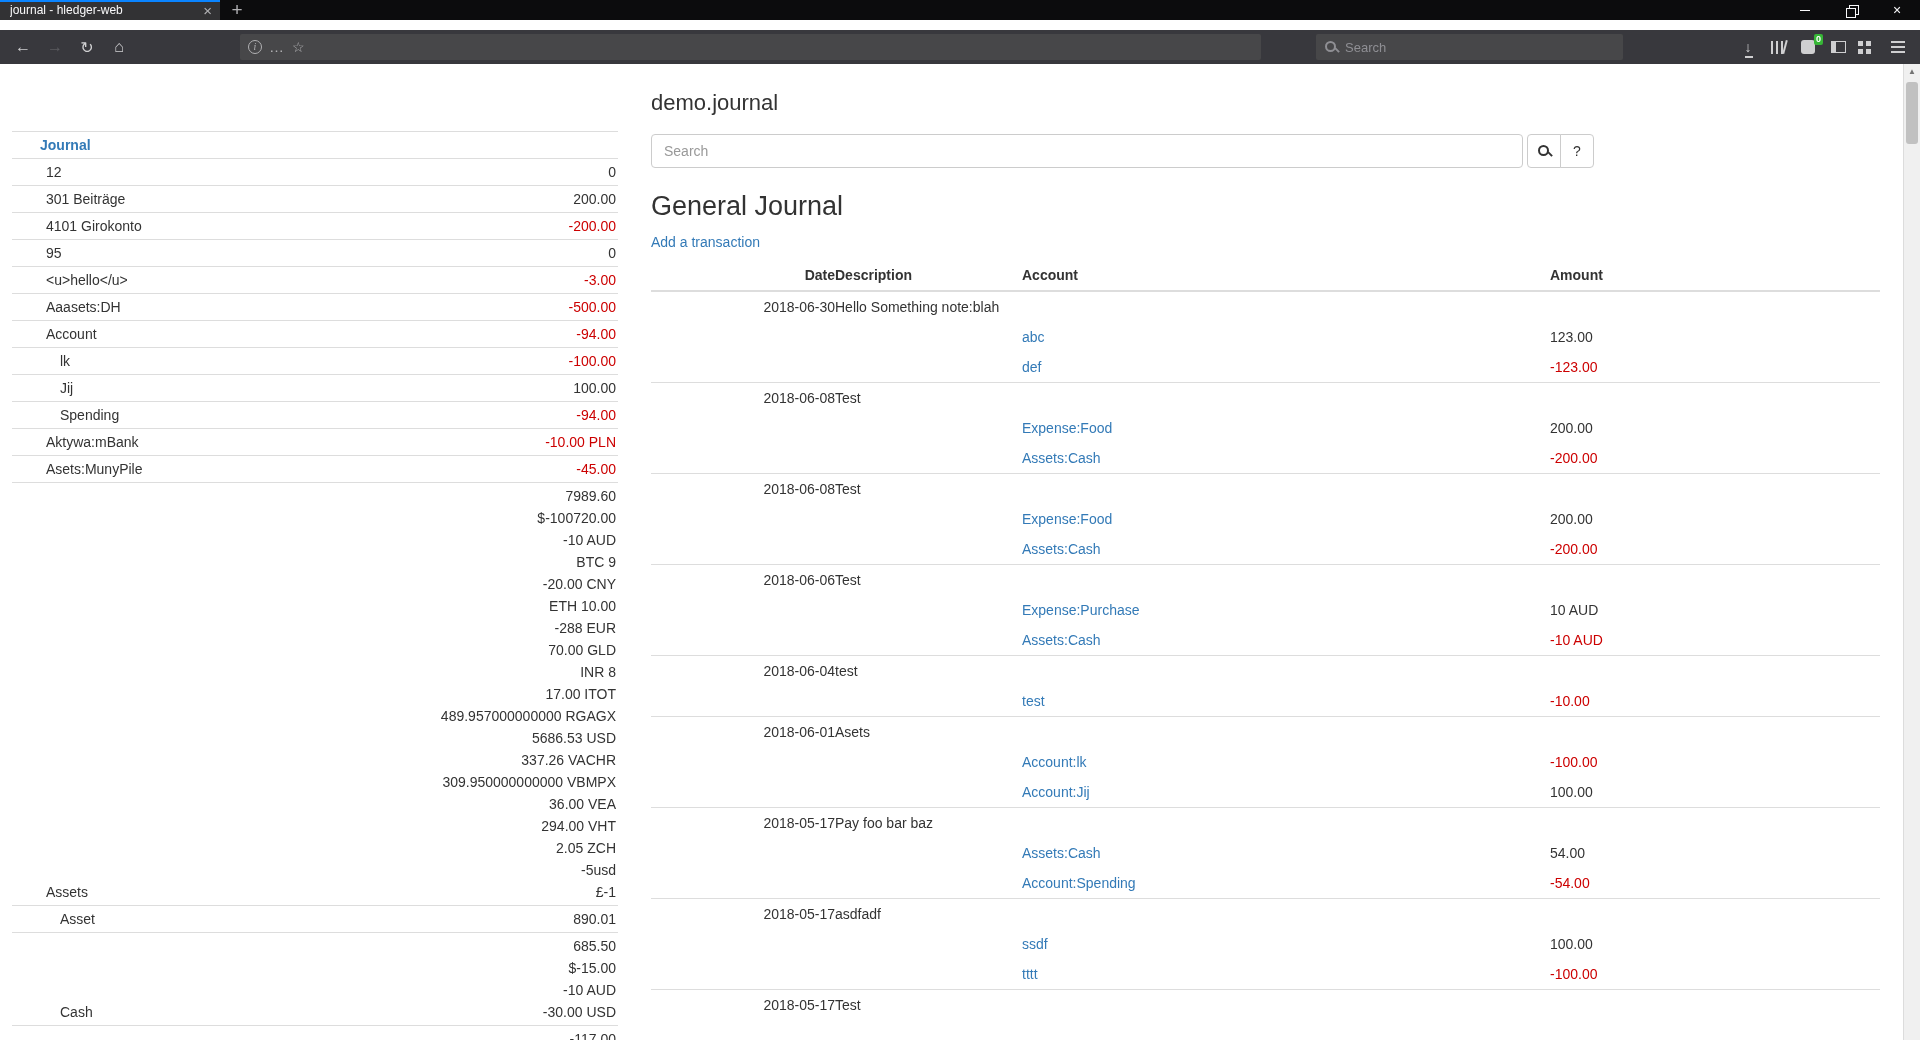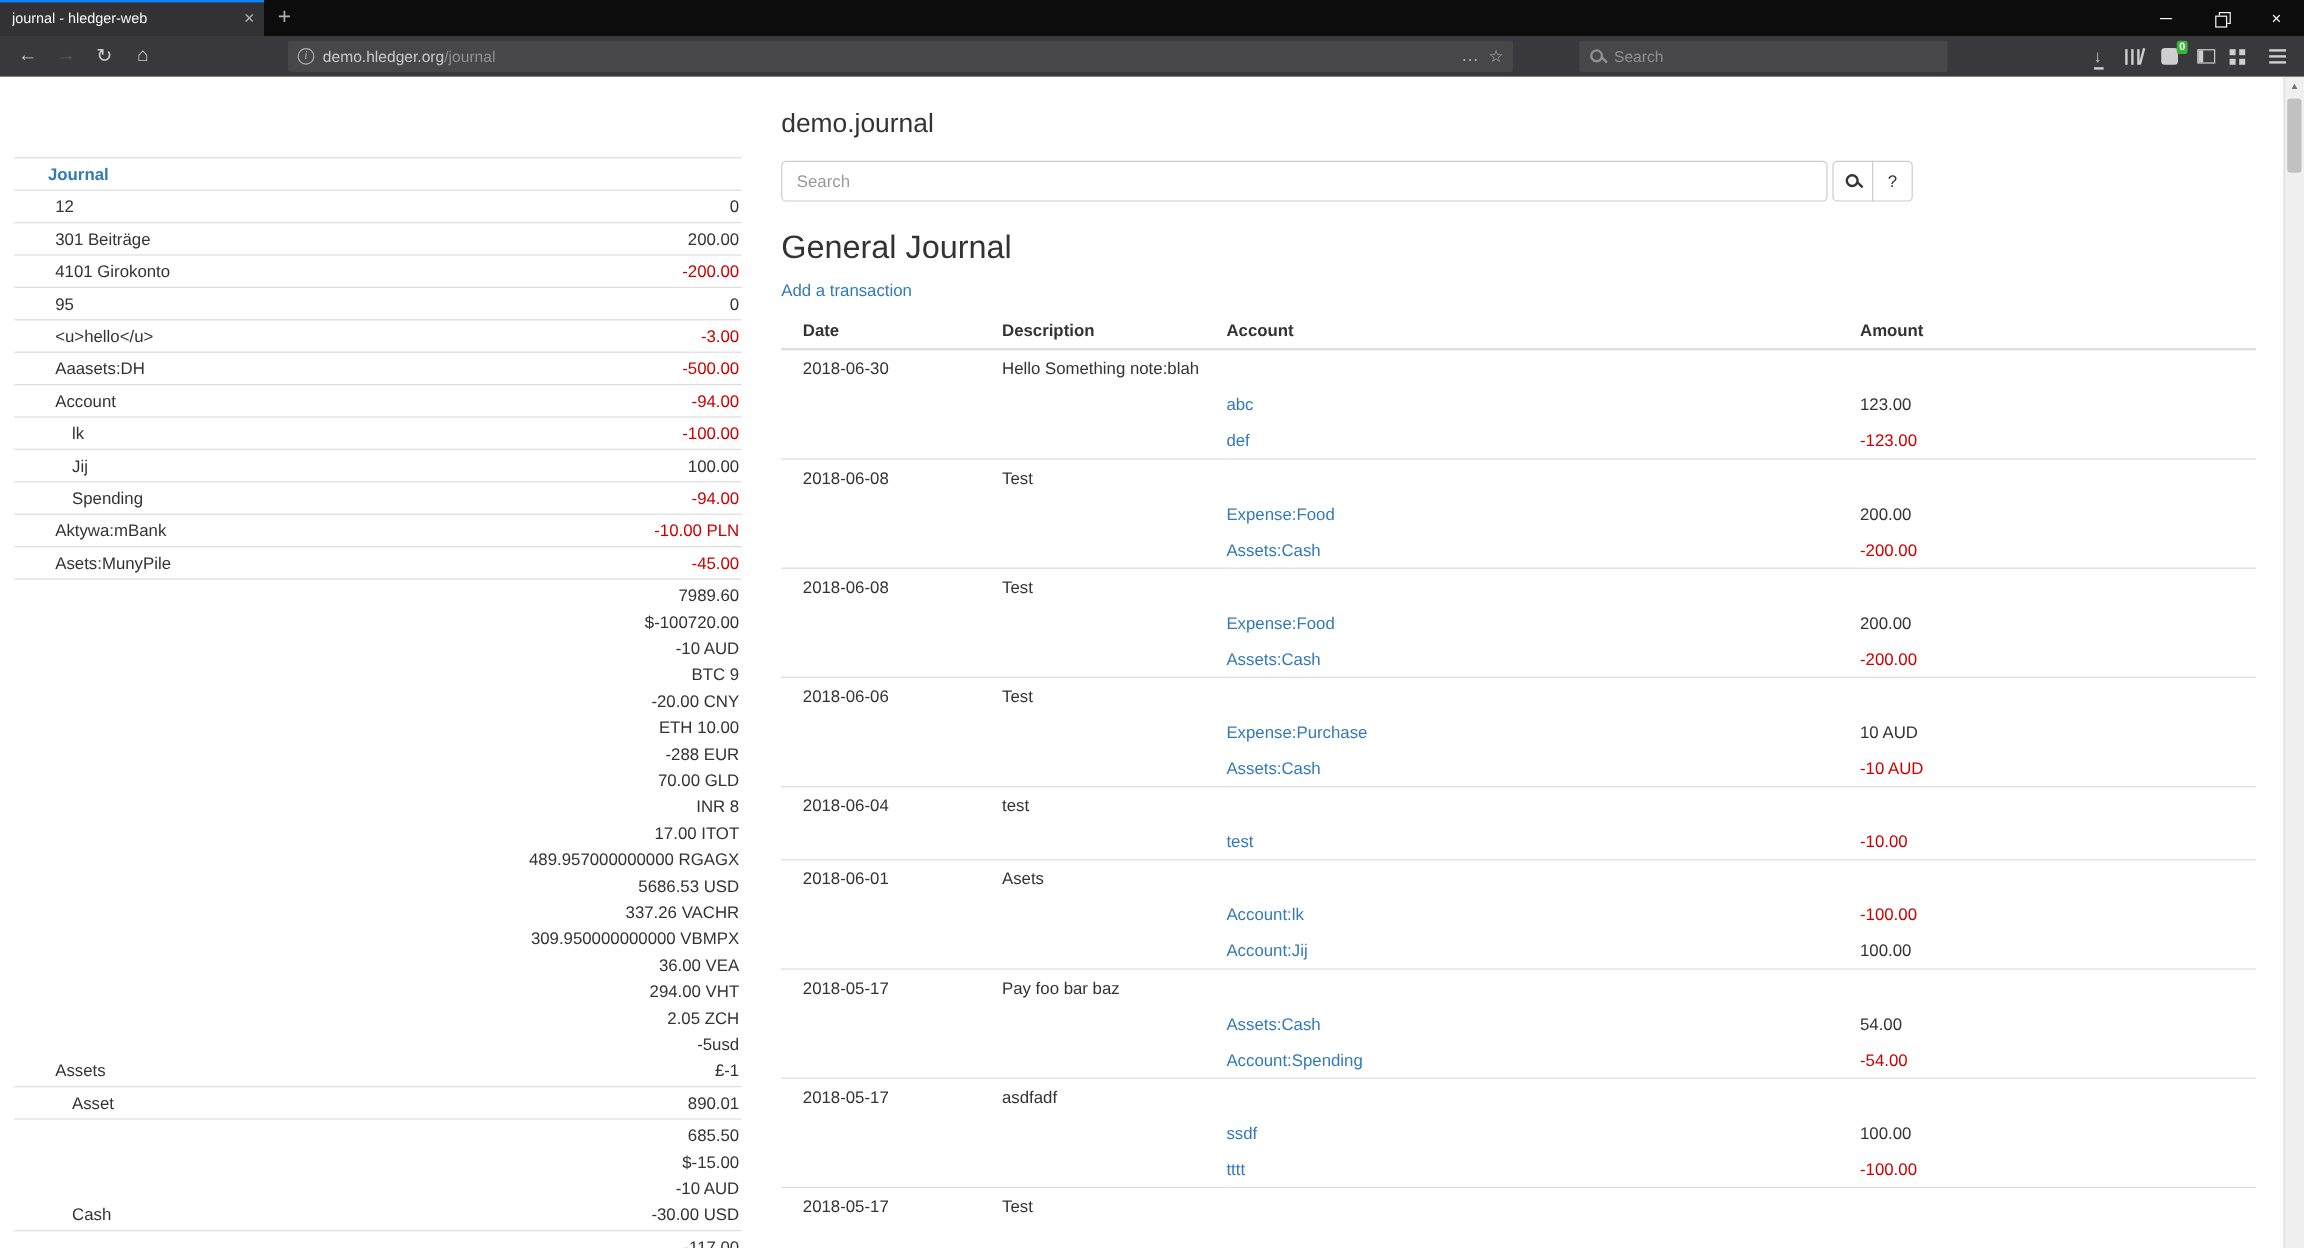--- a/index.html
+++ b/index.html
@@ -1,21 +1,21 @@
 <!DOCTYPE html>
 <html style="--link: #337ab7; --negative: #cc0000; --badge: #36b636;"><head>
 <meta charset="utf-8">
 <style>
   * { margin:0; padding:0; box-sizing:border-box; }
   html,body { width:1920px; height:1040px; }
   body { font-family:"Liberation Sans", sans-serif; background:#fff; color:#333; overflow:hidden; position:relative; }
   a { text-decoration:none; }
 
   
-  .tabbar { position:absolute; top:0; left:0; right:0; height:30px; background:#0c0c0d; display:flex; align-items:stretch; }
+  .tabbar { position:absolute; top:0; left:0; right:0; height:20px; background:#0c0c0d; display:flex; align-items:stretch; }
   .tab { width:220px; background:#323234; display:flex; align-items:center; padding:0 8px 0 10px; position:relative; cursor:default; }
   .tab::before { content:""; position:absolute; top:0; left:0; right:0; height:2px; background:#0a84ff; }
   .tab-title { color:#f9f9fa; font-size:12px; flex:1; white-space:nowrap; overflow:hidden; }
   .tab-close { color:#b1b1b3; font-size:15px; margin-left:6px; line-height:1; }
   .newtab { color:#b1b1b3; font-size:19px; width:34px; display:flex; align-items:center; justify-content:center; }
   .win-controls { margin-left:auto; display:flex; }
   .win-btn { width:46px; display:flex; align-items:center; justify-content:center; color:#f9f9fa; font-size:14px; }
   .min-glyph { width:10px; height:1px; background:#f9f9fa; }
   .restore-glyph { position:relative; width:11px; height:11px; }
   .restore-glyph::before { content:""; position:absolute; left:3px; top:0; width:8px; height:8px; border:1px solid #f9f9fa; }
@@ -79,21 +79,21 @@
   .btn { height:34px; width:34px; background:#fff; border:1px solid #ccc; display:flex; align-items:center; justify-content:center; font-size:14px; color:#333; font-family:inherit; cursor:pointer; padding:0; }
   .btn-search { border-radius:4px 0 0 4px; }
   .btn-help { border-radius:0 4px 4px 0; margin-left:-1px; }
 
   .section-heading { font-size:27px; font-weight:400; color:#333; margin:22px 0 10px; line-height:32px; }
   .add-link { display:inline-block; color:var(--link); font-size:14px; margin:2px 0 6px; }
 
   .journal-table { width:100%; border-collapse:collapse; table-layout:fixed; font-size:14px; margin-top:4px; }
   .journal-table th { text-align:left; font-weight:bold; padding:5px 0; border-bottom:2px solid #ddd; line-height:20px; }
   .journal-table td { padding:5px 0; line-height:20px; vertical-align:top; }
-  .journal-table .c-date { padding-left:18px; }
+  .journal-table .c-date { padding-left:18px;text-align:right; }
   .journal-table .c-amount { text-align:left; }
   tr.tx-first td { border-top:1px solid #ddd; }
   .acct-link { color:var(--link); }
 </style>
 </head>
 <body>
 
 <div class="tabbar">
   <div class="tab">
     <span class="tab-title">journal - hledger-web</span>
@@ -111,21 +111,20 @@
   </div>
 </div>
 
 <div class="toolbar">
   <div class="tb-btn">←</div>
   <div class="tb-btn dim">→</div>
   <div class="tb-btn">↻</div>
   <div class="tb-btn">⌂</div>
   <div class="urlbar">
     <span class="info-icon">i</span>
-    <span class="url-text"><span class="url-host">demo.hledger.org</span><span class="url-path">/journal</span></span>
     <span class="page-actions">…</span>
     <span class="star">☆</span>
   </div>
   <div class="searchbar">
     <span class="mag"></span>
     <span class="search-ph">Search</span>
   </div>
   <div class="tb-right">
     <div class="tb-btn">
         <span class="i-download">↓</span>

